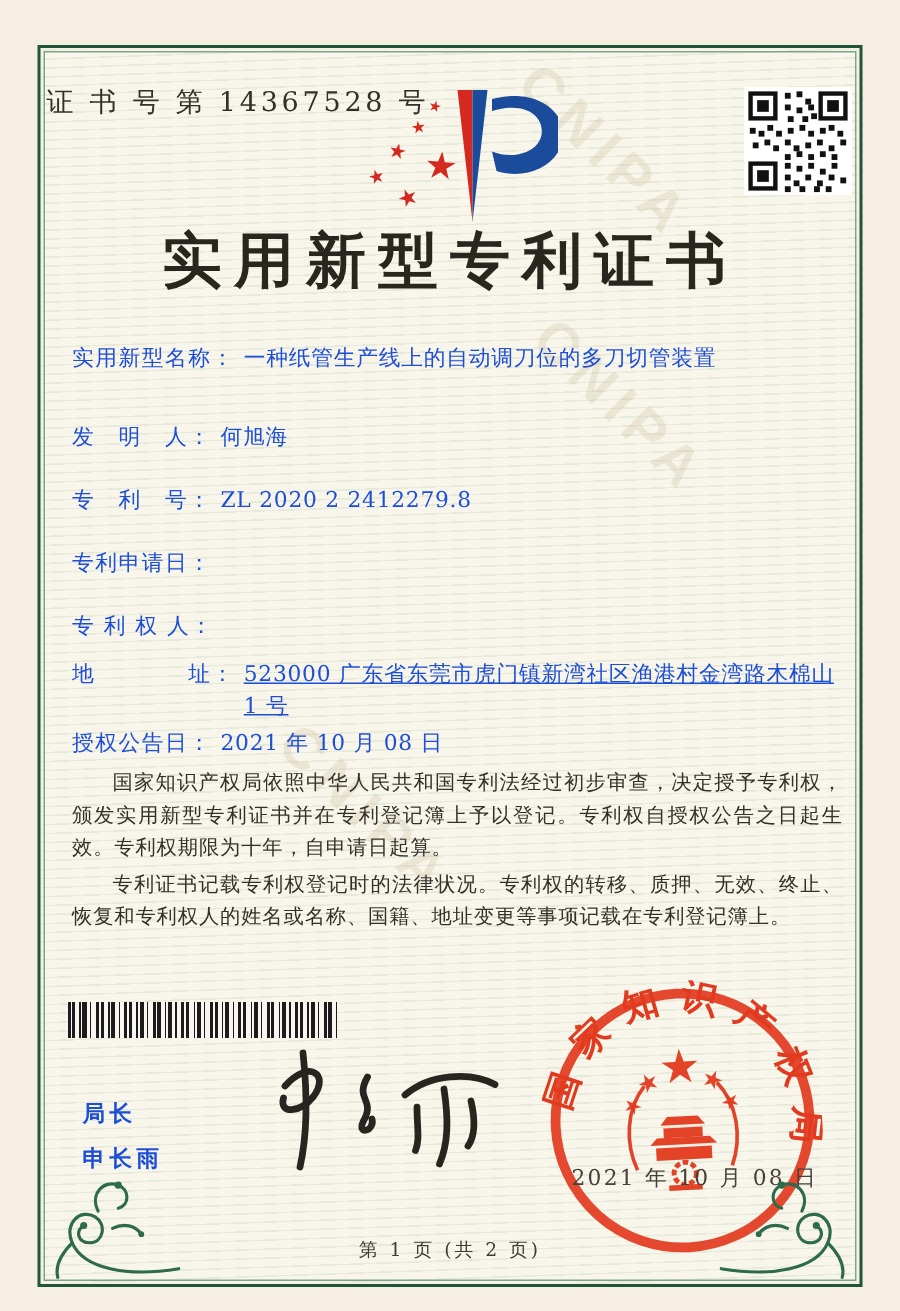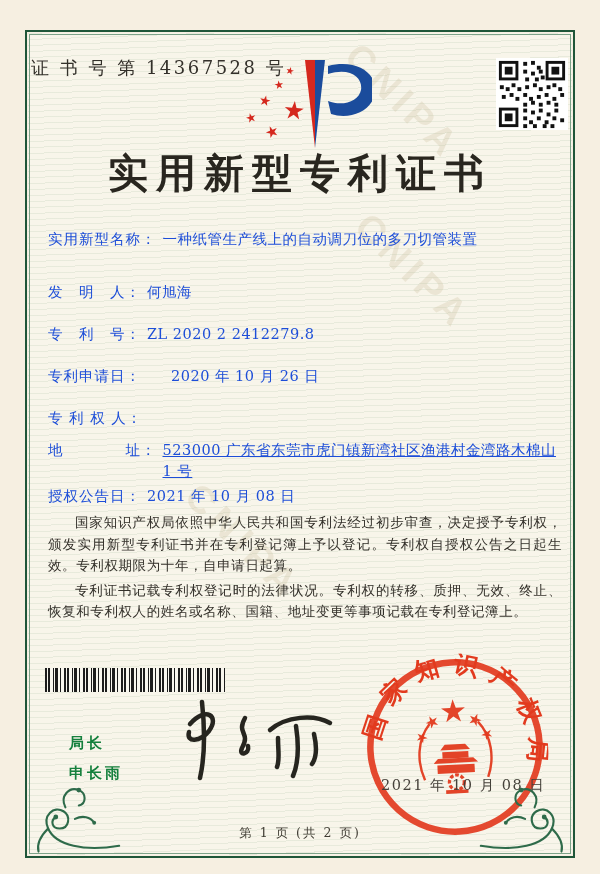--- a/index.html
+++ b/index.html
@@ -54,22 +54,22 @@
     letter-spacing:0.6px;color:#33302a;
   }
   .paragraphs p{margin:0 0 3px 0;text-indent:2em;}
   .barcode{
     position:absolute;left:45px;top:668px;width:180px;height:24px;
     background:repeating-linear-gradient(90deg,
       #1c1c1c 0 2px,#f8f6ee 2px 3px,#1c1c1c 3px 5px,#f8f6ee 5px 8px,
       #1c1c1c 8px 9px,#f8f6ee 9px 10px,#1c1c1c 10px 13px,#f8f6ee 13px 15px,
       #1c1c1c 15px 16px,#f8f6ee 16px 19px);
   }
-  .director{position:absolute;left:69px;top:728px;font-family:"Liberation Sans",sans-serif;
-    font-weight:600;font-size:15px;letter-spacing:3px;color:#15803d;line-height:30px;}
+  .director{position:absolute;left:55px;top:728px;font-family:"Liberation Sans",sans-serif;
+    font-weight:600;font-size:15px;letter-spacing:3px;color:#1d4ed8;line-height:30px;}
   .signature{position:absolute;left:172px;top:690px;width:170px;height:100px;}
   .seal{position:absolute;left:362px;top:654px;width:186px;height:186px;transform:rotate(-3deg);}
   .seal-date{
     position:absolute;left:381px;top:776px;font-size:14.5px;letter-spacing:1.5px;
     color:#45413a;white-space:nowrap;
   }
   .footer{
     position:absolute;left:0;top:825px;width:100%;text-align:center;
     font-size:12.5px;letter-spacing:2px;color:#3f3c33;
   }
@@ -184,21 +184,20 @@
 <div class="row row-inventor">
   <span class="lbl">发　明　人：</span>
   <span class="val">何旭海</span>
 </div>
 <div class="row row-patentno">
   <span class="lbl">专　利　号：</span>
   <span class="val">ZL 2020 2 2412279.8</span>
 </div>
 <div class="row row-filing">
   <span class="lbl">专利申请日：</span>
-  <span class="val">2020 年 10 月 26 日</span>
 </div>
 <div class="row row-patentee">
   <span class="lbl">专 利 权 人：</span>
 </div>
 <div class="row row-address">
   <span class="lbl">地　　　　址：</span>
   <span class="val">523000 广东省东莞市虎门镇新湾社区渔港村金湾路木棉山 1 号</span>
 </div>
 <div class="row row-grant">
   <span class="lbl">授权公告日：</span>

